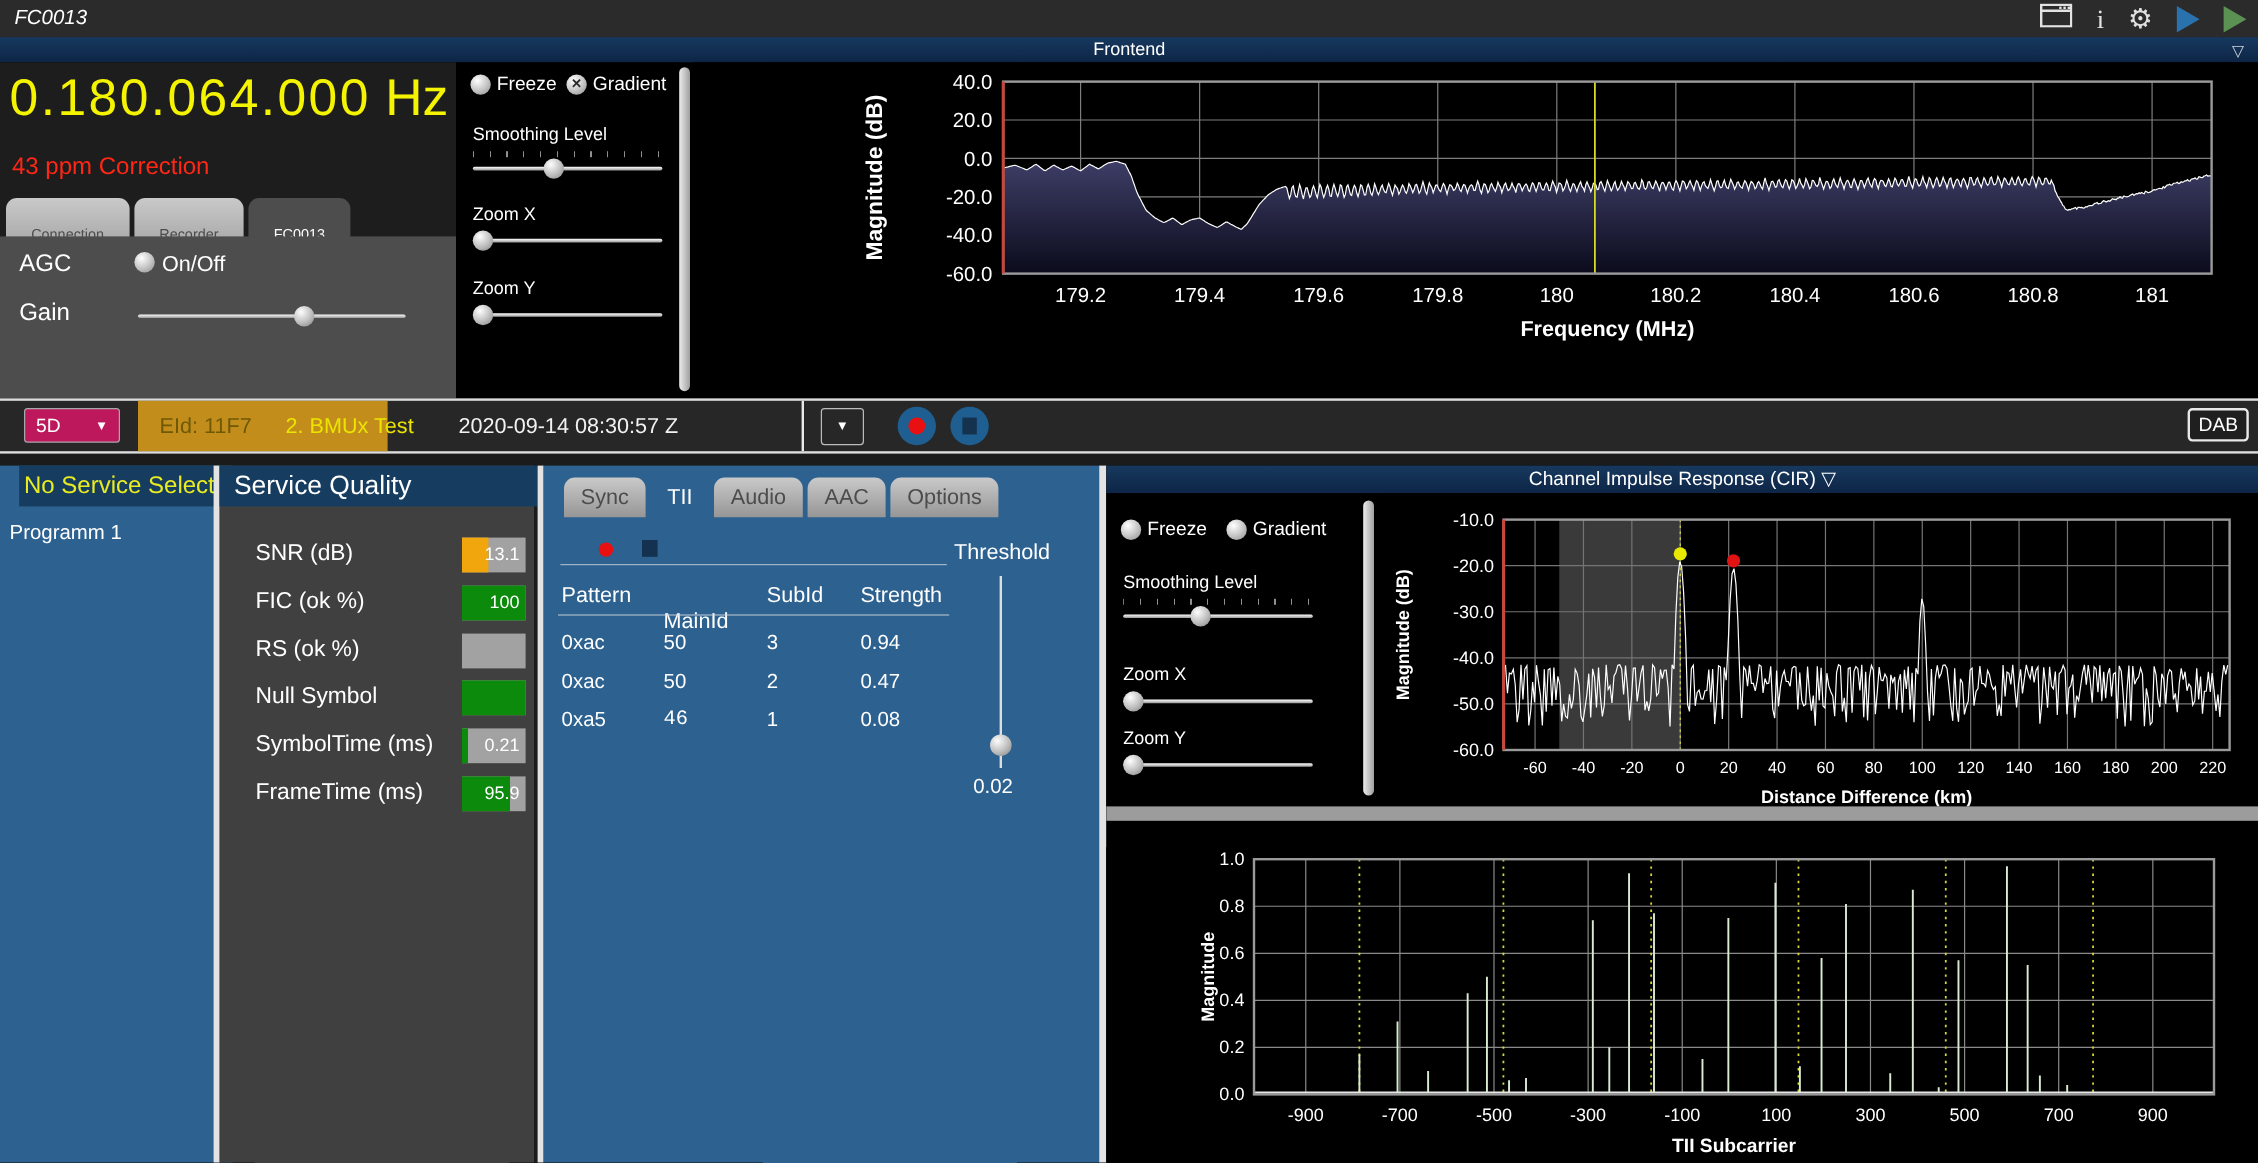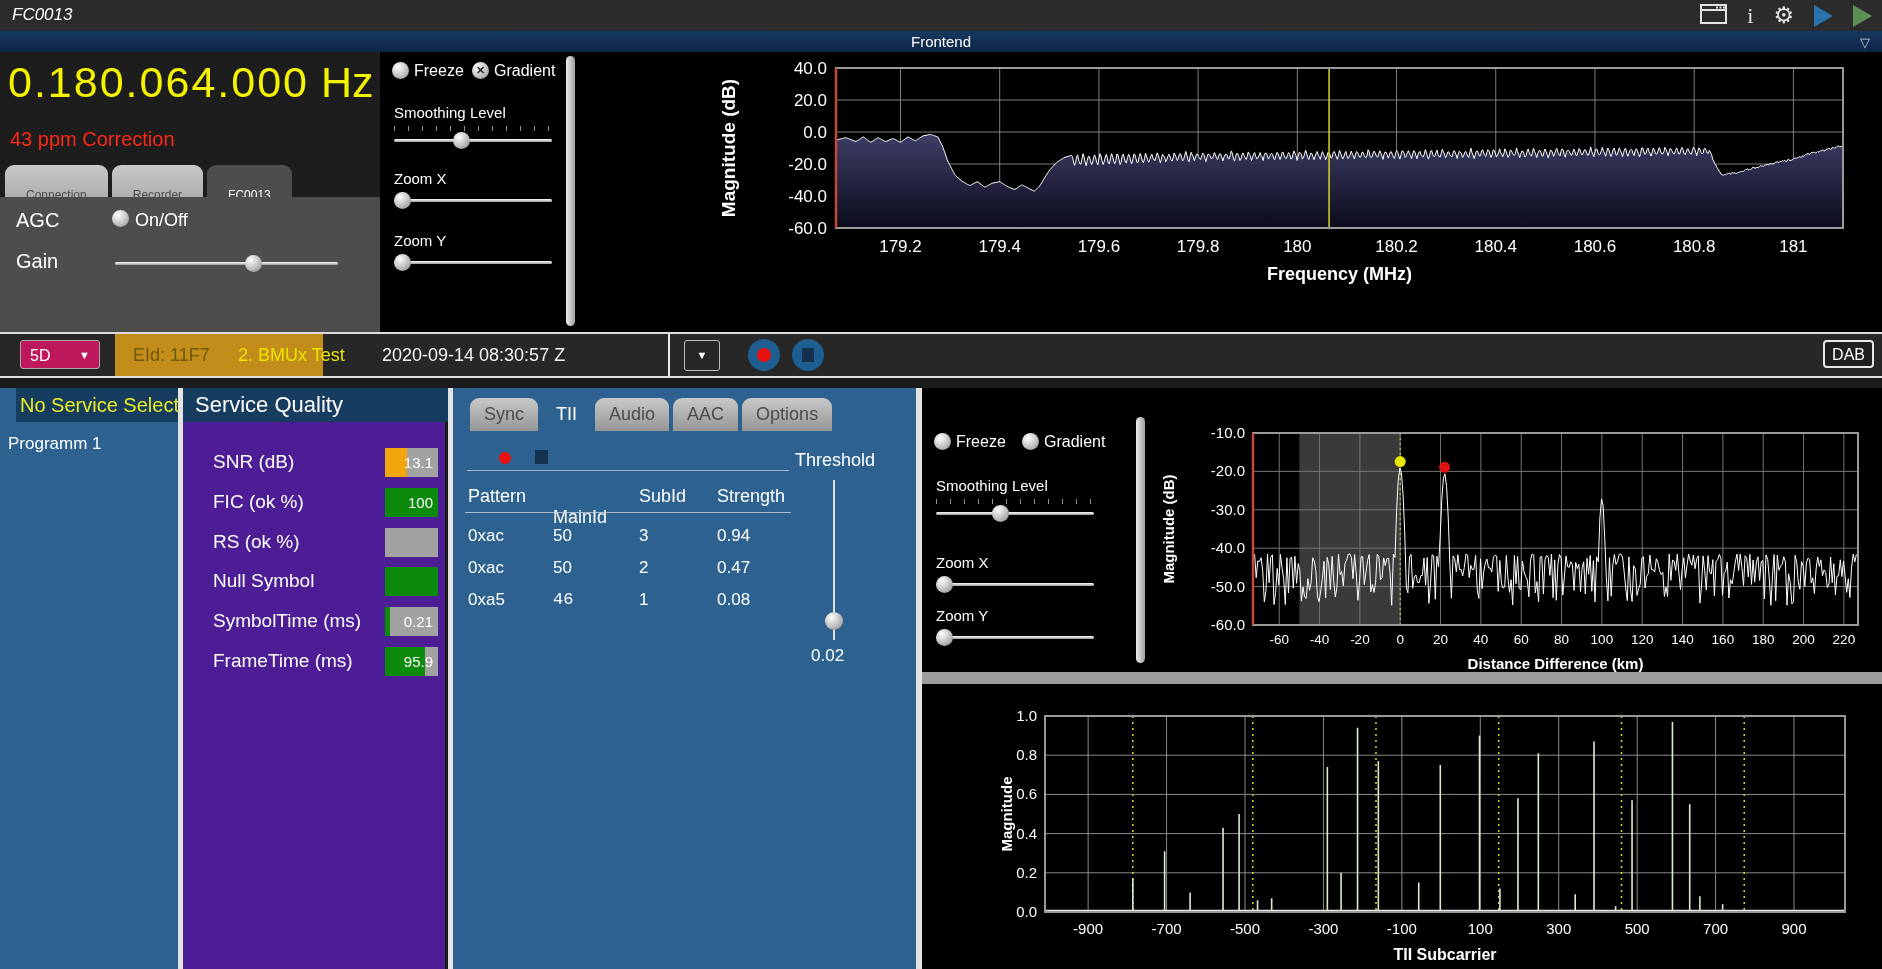--- a/index.html
+++ b/index.html
@@ -66,21 +66,21 @@
   .dabbtn{position:absolute;right:8px;top:6px;height:28px;border:2px solid #e8e8e8;border-radius:4px;
          color:#fff;font-size:16px;line-height:25px;padding:0 7px;box-sizing:border-box;background:#1f1f1f;}
   
   .bottom{position:absolute;top:388px;left:0;width:1882px;height:581px;background:#1b1b1b;}
   .bigpanelhdr{position:absolute;top:0;height:34px;background:#163c60;color:#fff;}
   .svc-list{position:absolute;left:0;top:0;width:178px;height:581px;background:#2d6290;padding-left:16px;}
   .svc-list .hdr{width:178px;font-size:20px;line-height:34px;padding-left:4px;box-sizing:border-box;
         color:#e9ec20;white-space:nowrap;overflow:hidden;}
   .svc-item{position:absolute;left:8px;top:46px;color:#fff;font-size:17px;}
   .vsplit{position:absolute;top:0;height:581px;background:#e3e3e3;}
-  .sq{position:absolute;left:183px;top:0;width:262px;height:581px;background:#4c1d95;}
+  .sq{position:absolute;left:183px;top:0;width:262px;height:581px;background:#404040;}
   .sq .hdr{width:265px;font-size:22px;line-height:34px;padding-left:12px;box-sizing:border-box;}
   .sq-body{position:absolute;left:0;top:34px;width:265px;}
   .sq-row{position:absolute;left:0;width:265px;height:29px;}
   .sq-row .lab{position:absolute;left:30px;top:3px;color:#fff;font-size:19px;white-space:nowrap;}
   .sq-bar{position:absolute;right:10px;top:0;width:53px;height:29px;background:#a2a2a2;}
   .sq-fill{position:absolute;left:0;top:0;height:29px;}
   .sq-val{position:absolute;right:5px;top:0;width:100%;height:29px;color:#fff;font-size:15px;
           text-align:right;line-height:29px;}
   .tii{position:absolute;left:453px;top:0;width:463px;height:581px;background:#2d6290;color:#fff;}
   .tii-tabs{position:absolute;left:17px;top:10px;height:33px;display:flex;gap:4px;align-items:flex-end;}
@@ -342,20 +342,24 @@
           <span class="tt-cell" style="left: 264px; top: 202px; font-size: 17px;">0.08</span>
         </div>
       <span class="thr-label">Threshold</span>
       <div class="thr-track"></div>
       <div class="thr-handle"></div>
       <span class="thr-value">0.02</span>
     </div>
     <div class="vsplit" style="left:916px;width:6px;"></div>
 
     <div class="rightcol">
+      <div class="smallhdr" style="top:0;">
+        <span>Channel Impulse Response (CIR)</span>
+        <span class="tri">▽</span>
+      </div>
       <div class="cir-content">
         <span class="radio" style="left:12px;top:22px;"></span>
         <span class="rlabel" style="left:34px;top:22px;">Freeze</span>
         <span class="radio" style="left:100px;top:22px;"></span>
         <span class="rlabel" style="left:122px;top:22px;">Gradient</span>
         <span class="ctl-lbl" style="left:14px;top:66px;">Smoothing Level</span>
         <div class="ticksrow" style="left:14px;top:88px;width:158px;"></div>
         <div class="slider" style="left:14px;top:94px;width:158px;height:17px;">
           <div class="track"></div>
           <div class="handle" style="left: 56px;"></div>

